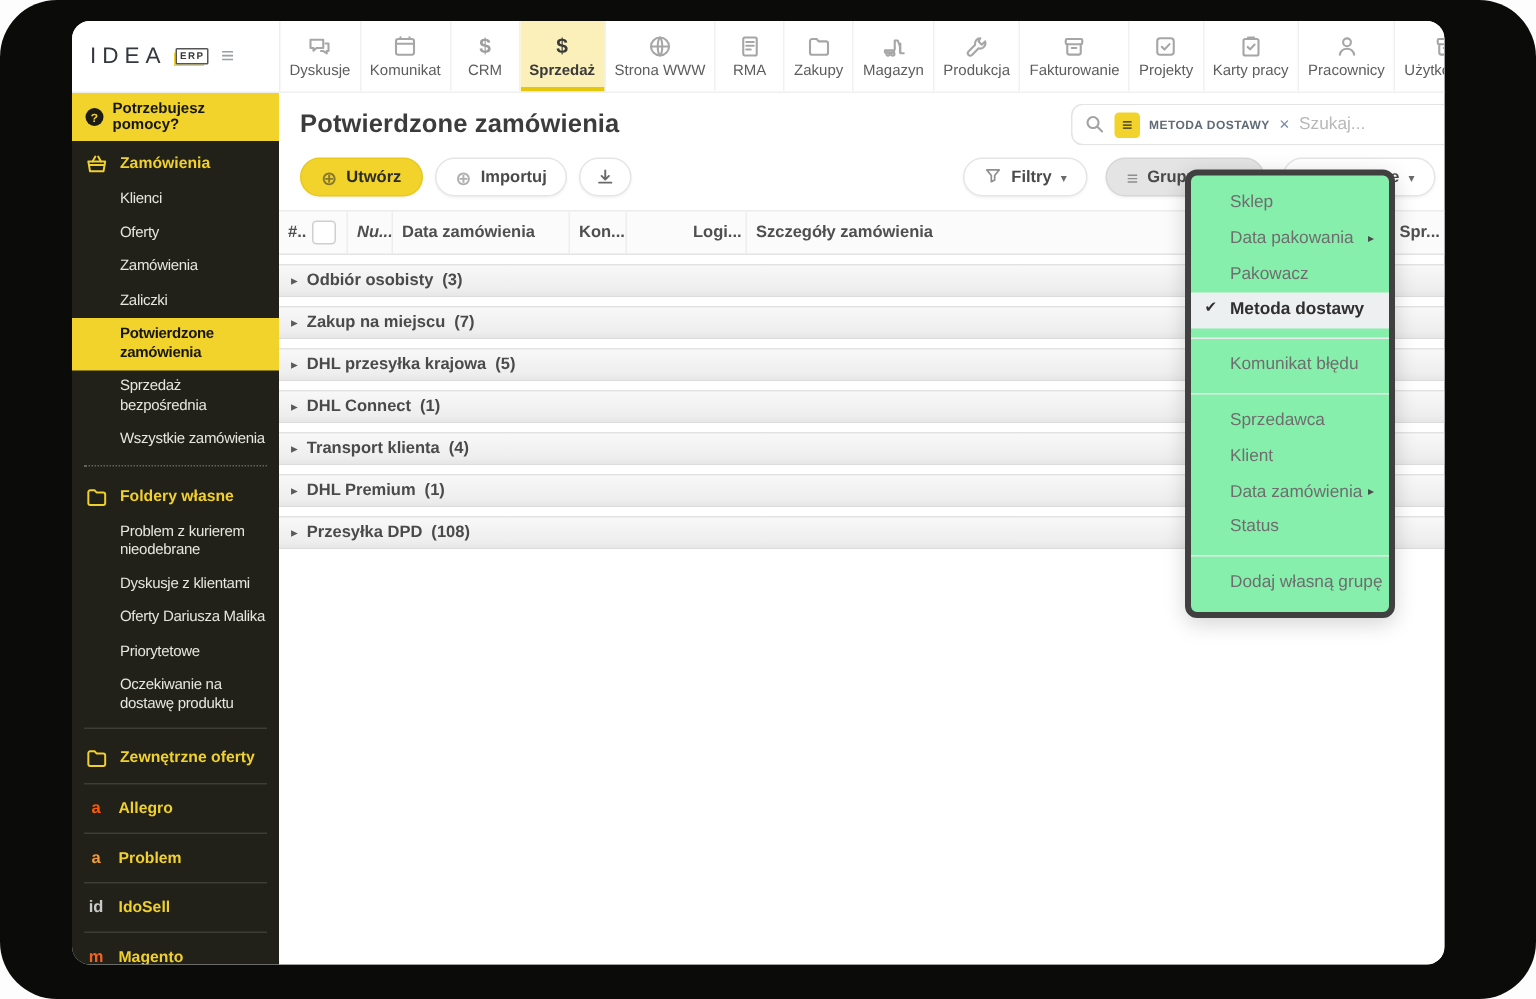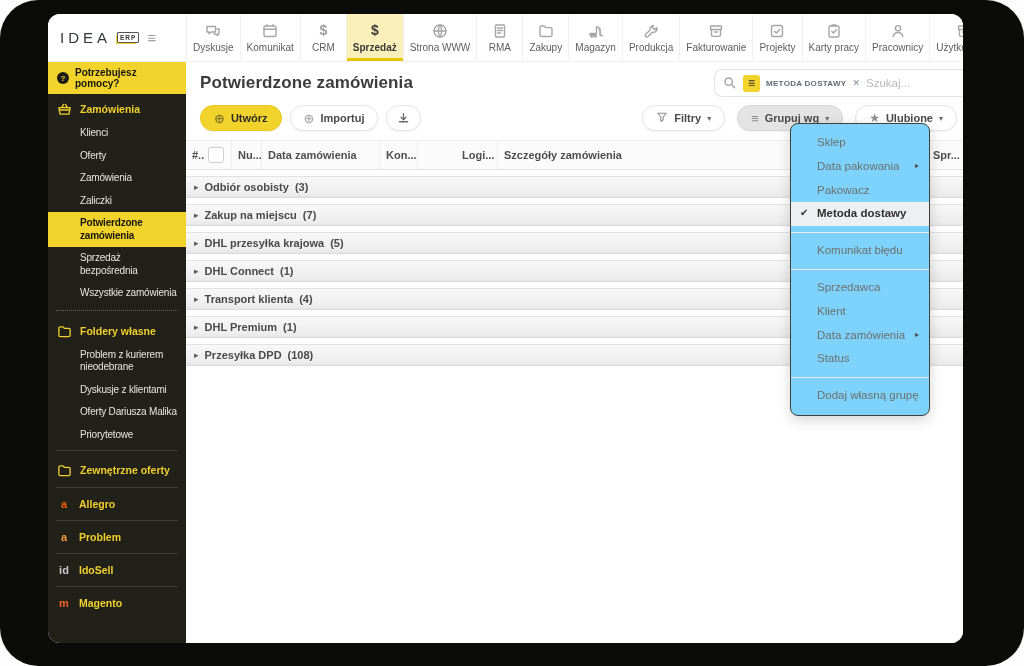--- a/index.html
+++ b/index.html
@@ -68,36 +68,36 @@
   .btn-grupuj{background:#e4e4e4;border-color:#d7d7d7;}
   .tb-left{display:flex;gap:8px;}
   .tb-right{margin-left:auto;display:flex;gap:12px;}
   
   .thead{margin-top:3px;height:30px;background:#fbfbfb;border-top:1px solid #ececec;border-bottom:1px solid #e4e4e4;
     display:flex;align-items:stretch;font-size:11px;font-weight:bold;color:#4f4f4f;box-sizing:border-box;}
   .hcol{display:flex;align-items:center;padding:0 6px;border-right:1px solid #eeeeee;box-sizing:border-box;
     white-space:nowrap;overflow:hidden;}
   .hc-first{width:46px;min-width:46px;gap:4px;}
   .cb{width:14px;min-width:14px;height:14px;background:#fff;border:1px solid #cfcfcf;border-radius:3px;cursor:pointer;}
-  .hcols .hcol.i0{width:30px;}
+  .hcols .hcol.i0{width:30px;font-style:italic;}
   .hcols .hcol.i1{width:118px;}
   .hcols .hcol.i2{width:38px;}
   .hcols .hcol.i3{width:38px;margin-top:34px;}
   .hcols .hcol.i4{width:42px;}
   .hcols .hcol.i5{flex:1;}
   .hcols .hcol.i6{width:28px;}
   .hcols .hcol.i7{width:36px;border-right:none;}
   .rows{margin-top:6px;}
   .group-row{height:20px;margin-bottom:6px;background:linear-gradient(180deg,#f8f8f8 0%,#eeeeee 80%,#e7e7e7 100%);
     border-top:1px solid #e2e2e2;border-bottom:1px solid #dcdcdc;display:flex;align-items:center;gap:6px;
     padding:0 8px;font-size:11px;font-weight:bold;color:#4a4a4a;cursor:pointer;}
   .g-arrow{font-size:9px;color:#5a5a5a;}
   .g-count b{font-weight:bold;}
   
-  .dropdown{position:absolute;top:61px;left:604px;width:140px;background:#7dd3fc;border:1px solid #404040;
+  .dropdown{position:absolute;top:51px;left:604px;width:140px;background:#86efac;border:4px solid #404040;
     border-radius:8px;box-shadow:0 4px 14px rgba(0,0,0,0.17);padding:7px 0;z-index:20;box-sizing:border-box;}
   .m-item{position:relative;padding:5px 22px 5px 26px;font-size:11.5px;color:#6e6e6e;cursor:pointer;
     white-space:nowrap;line-height:1.2;}
   .m-item.checked{background:#edf0f0;color:#2f2f2f;font-weight:bold;}
   .m-check{position:absolute;left:9px;top:5px;font-size:10px;color:#2f2f2f;}
   .m-sub{position:absolute;right:10px;top:6px;font-size:8px;color:#4a4a4a;}
   .m-item.t-divider{padding:0;margin:6px 0;border-top:1px solid #ececec;height:0;}
 </style>
 </head>
 <body>
@@ -328,20 +328,24 @@
           <div class="s-entry i12 t-item">
 
             <span class="s-label">Oferty Dariusza Malika</span>
           </div>
 
           <div class="s-entry i13 t-item">
 
             <span class="s-label">Priorytetowe</span>
           </div>
 
+          <div class="s-entry i14 t-item">
+
+            <span class="s-label">Oczekiwanie na dostawę produktu</span>
+          </div>
 
           <div class="s-entry i15 t-divider">
             
             
             
           </div>
 
           <div class="s-entry i16 t-header">
             <span class="s-ic"><svg viewBox="0 0 16 16" fill="none" stroke="#f0d02d" stroke-width="1.4" stroke-linecap="round" stroke-linejoin="round">
                 <path d="M2 4.5c0-.8.6-1.5 1.4-1.5h3l1.4 1.6h4.8c.8 0 1.4.7 1.4 1.5v6c0 .8-.6 1.4-1.4 1.4H3.4c-.8 0-1.4-.6-1.4-1.4z"></path>

